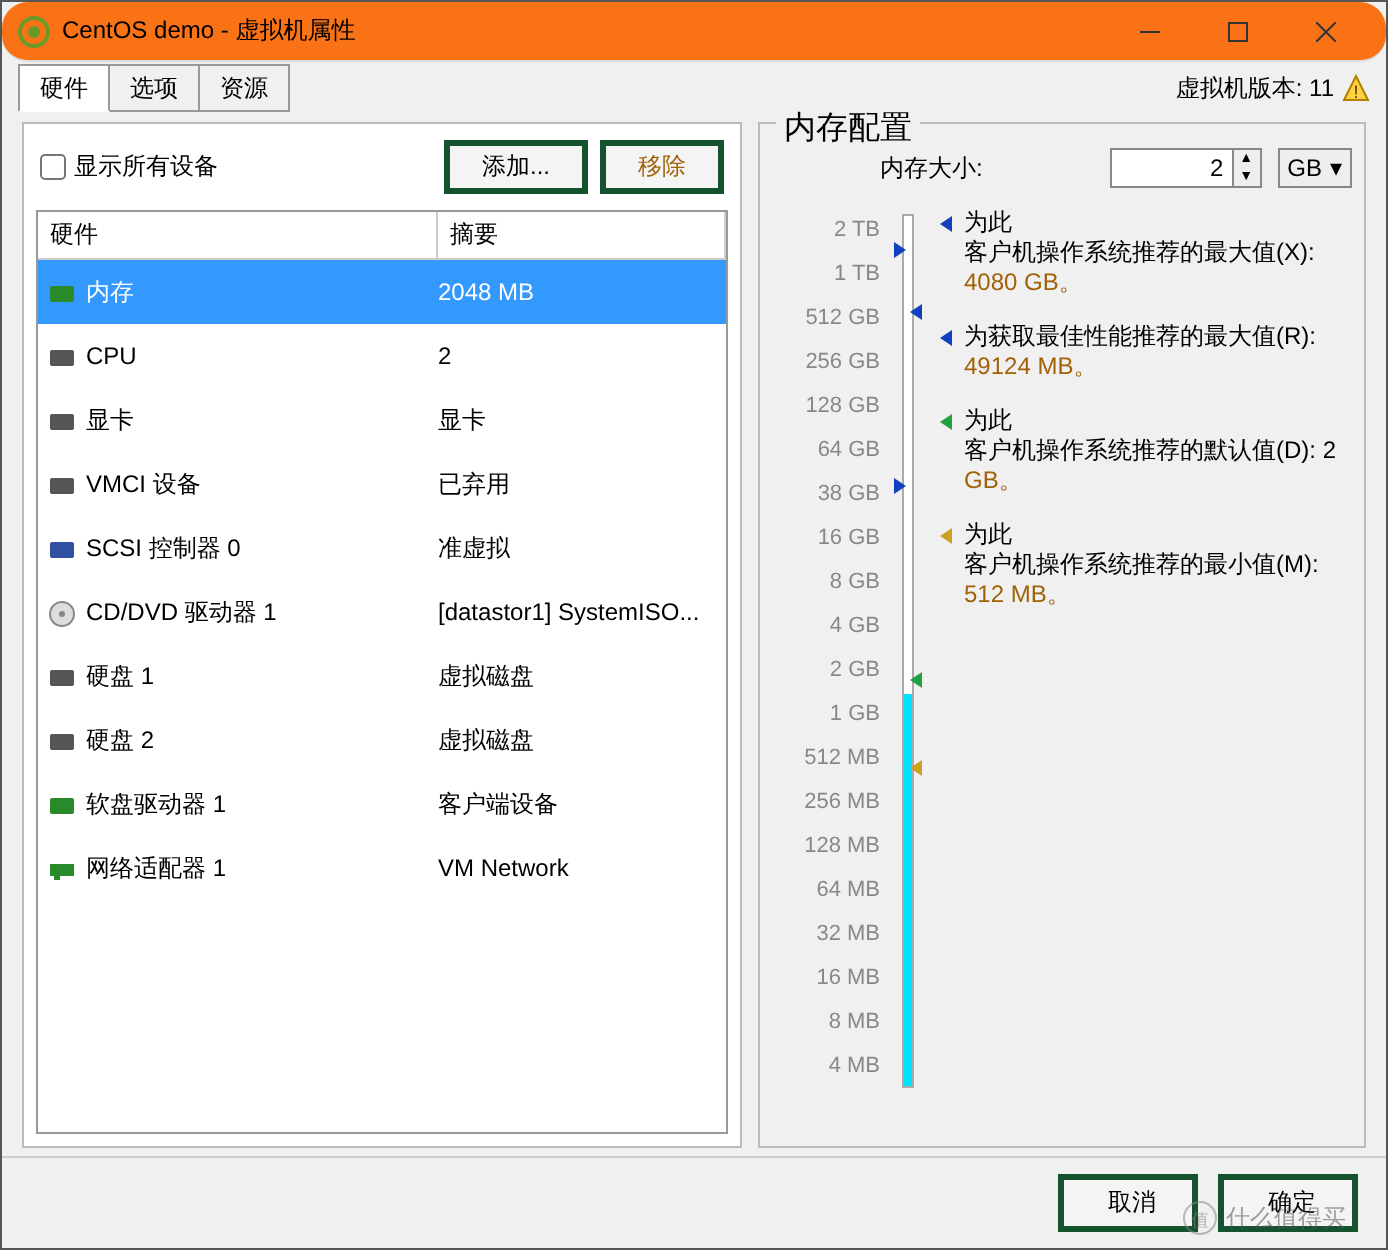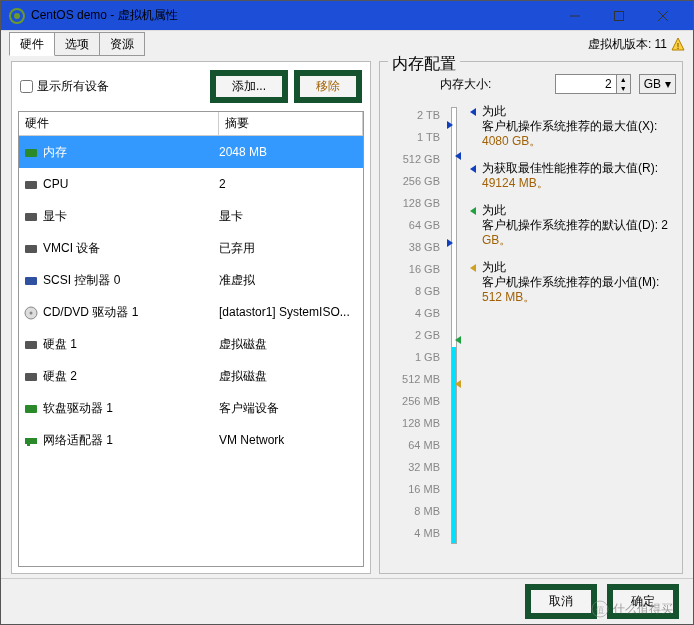--- a/index.html
+++ b/index.html
@@ -1,36 +1,36 @@
 <!DOCTYPE html>
 <html><head>
 <meta charset="utf-8">
 <style>
 * { box-sizing: border-box; margin: 0; padding: 0; }
 body { font-family: "Microsoft YaHei", "SimSun", Tahoma, sans-serif; font-size: 12px; background: #fff; }
 .window { width: 694px; height: 625px; border: 1px solid #555; position: relative; background: #f0f0f0; }
-.titlebar { height: 30px; background: #1d4ed8; display: flex; align-items: center; padding: 0 8px; border-bottom: 1px solid #ddd; }
+.titlebar { height: 30px; background: #f97316; display: flex; align-items: center; padding: 0 8px; border-bottom: 1px solid #ddd; border-radius: 13px; }
 .titlebar .icon { width: 16px; height: 16px; margin-right: 6px; }
 .titlebar .title { flex: 1; font-size: 12px; }
 .winbtns { display: flex; gap: 0; }
 .winbtn { width: 44px; height: 28px; display: flex; align-items: center; justify-content: center; cursor: pointer; }
 
 .tabsrow { display: flex; align-items: center; padding: 2px 8px 0 8px; height: 24px; background: #f0f0f0; }
 .tabset { display: flex; flex: 1; }
 .tab { padding: 3px 10px 2px 10px; border: 1px solid #999; background: #f0f0f0; margin-right: -1px; cursor: pointer; }
 .tab.active { background: #fff; border-bottom: 1px solid #fff; position: relative; z-index: 2; }
 .version-box { font-size: 12px; display: flex; align-items: center; gap: 4px; }
 .warn { width: 14px; height: 14px; }
 
 .content { position: absolute; top: 54px; left: 0; right: 0; bottom: 46px; padding: 6px 10px 4px 10px; display: flex; gap: 8px; }
 
 .left-panel { width: 360px; border: 1px solid #bbb; background: #fff; padding: 6px 6px; display: flex; flex-direction: column; }
 .left-top { display: flex; align-items: center; gap: 6px; padding: 2px 2px 8px 2px; }
 .checkbox-wrap { display: flex; align-items: center; gap: 4px; flex: 1; }
-.btn { padding: 2px 16px; border: 6px solid #14532d; background: #f4f4f4; cursor: pointer; min-width: 60px; text-align: right; }
+.btn { padding: 2px 16px; border: 3px solid #14532d; background: #f4f4f4; cursor: pointer; min-width: 60px; text-align: right; }
 .btn.disabled { color: #a16207; }
 
 .hw-list { border: 1px solid #999; flex: 1; background: #fff; }
 .hw-header { display: flex; background: #fff; border-bottom: 1px solid #ccc; }
 .hw-header .col { padding: 3px 6px; border-right: 1px solid #ccc; background: #fff; font-weight: normal; }
 .hw-header .col1 { width: 200px; }
 .hw-header .col2 { flex: 1; }
 .hw-rows { }
 .hw-row { display: flex; align-items: center; height: 18px; padding: 16px 2px; cursor: pointer; }
 .hw-row.selected { background: #3399ff; color: #fff; }

